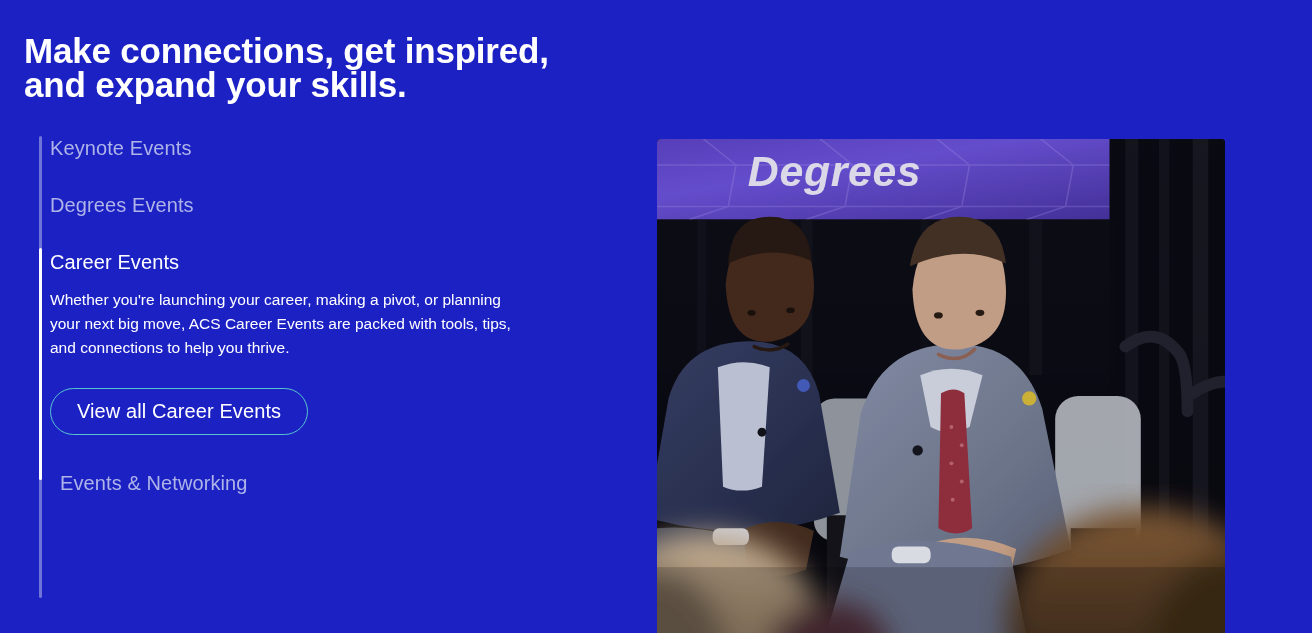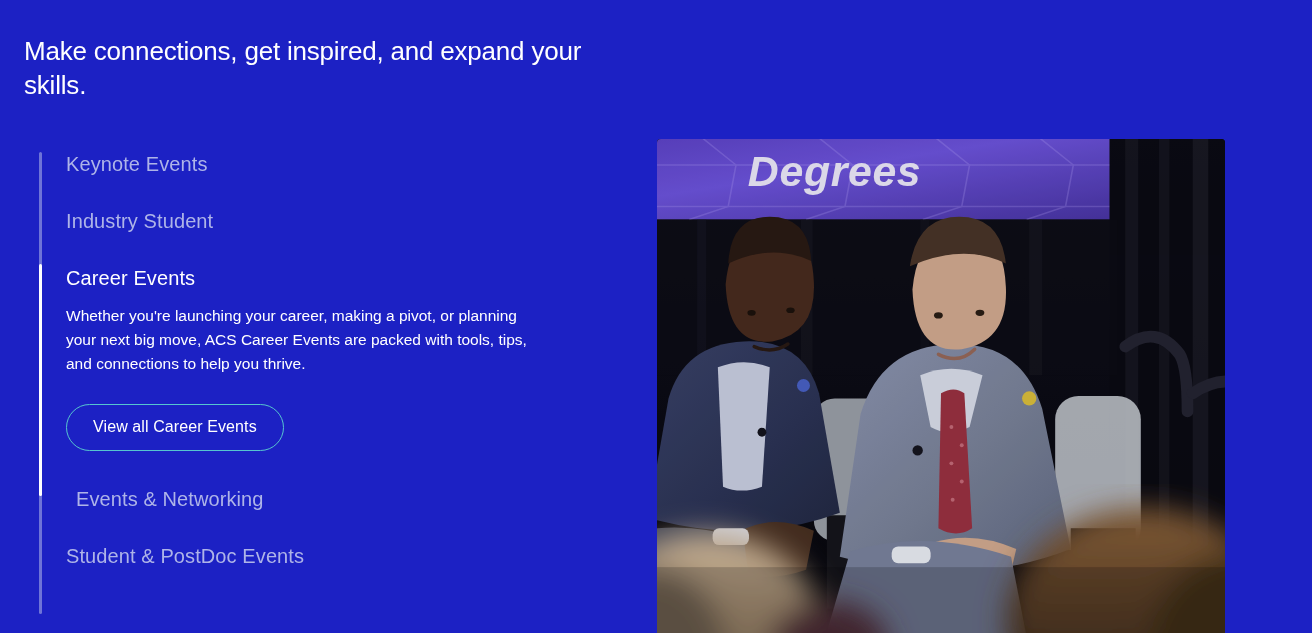--- a/index.html
+++ b/index.html
@@ -24,33 +24,33 @@
     background: #1c21c4;
   }
 
   
   .headline {
     position: absolute;
     left: 24px;
     top: 34px;
     width: 560px;
     color: #ffffff;
-    font-size: 26px;
+    font-size: 35px;
     line-height: 34px;
-    font-weight: 400;
+    font-weight: 700;
     letter-spacing: -0.2px;
   }
 
   
   .accordion {
     position: absolute;
     left: 39px;
-    top: 152px;
+    top: 136px;
     width: 545px;
-    padding-left: 27px;
+    padding-left: 11px;
   }
 
   
   .rail-track {
     position: absolute;
     left: 0;
     top: 0;
     width: 3px;
     height: 462px;
     background: #6e74d8;
@@ -99,21 +99,21 @@
     font-weight: 400;
   }
 
   .cta {
     display: inline-block;
     margin-top: 28px;
     padding: 13px 26px 14px;
     border: 1px solid #56c5cf;
     border-radius: 999px;
     color: #ffffff;
-    font-size: 16px;
+    font-size: 20px;
     line-height: 18px;
     background: transparent;
     cursor: pointer;
     font-family: inherit;
     letter-spacing: 0.1px;
   }
 
   
   .photo-card {
     position: absolute;
@@ -137,38 +137,35 @@
   <div class="accordion">
 
     <div class="rail-track"></div>
     <div class="rail-active" style="top:112px; height:232px;"></div>
 
     <div class="acc-item" style="margin-bottom:33px;">
       <span class="acc-title">Keynote Events</span>
     </div>
 
     <div class="acc-item" style="margin-bottom:33px;">
-      <span class="acc-title">Industry Student</span>
+      <span class="acc-title">Degrees Events</span>
     </div>
 
     <div class="acc-item is-open" style="margin-bottom:32px;margin-top:12px;">
       <span class="acc-title">Career Events</span>
       <div class="acc-panel">
         <p class="acc-body">Whether you're launching your career, making a pivot, or planning your next big move, ACS Career Events are packed with tools, tips, and connections to help you thrive.</p>
         <button class="cta">View all Career Events</button>
       </div>
     </div>
 
     <div class="acc-item" style="margin-bottom:33px;margin-left:10px;">
       <span class="acc-title">Events &amp; Networking</span>
     </div>
 
-    <div class="acc-item">
-      <span class="acc-title">Student &amp; PostDoc Events</span>
-    </div>
 
   </div>
 
   <div class="photo-card">
     <svg viewBox="0 0 568 390" preserveAspectRatio="xMidYMid slice">
       <defs>
         <linearGradient id="screenGrad" x1="0" y1="0" x2="1" y2="1">
           <stop offset="0%" stop-color="#5a3fc4"></stop>
           <stop offset="45%" stop-color="#6f55e0"></stop>
           <stop offset="100%" stop-color="#4a35a6"></stop>

